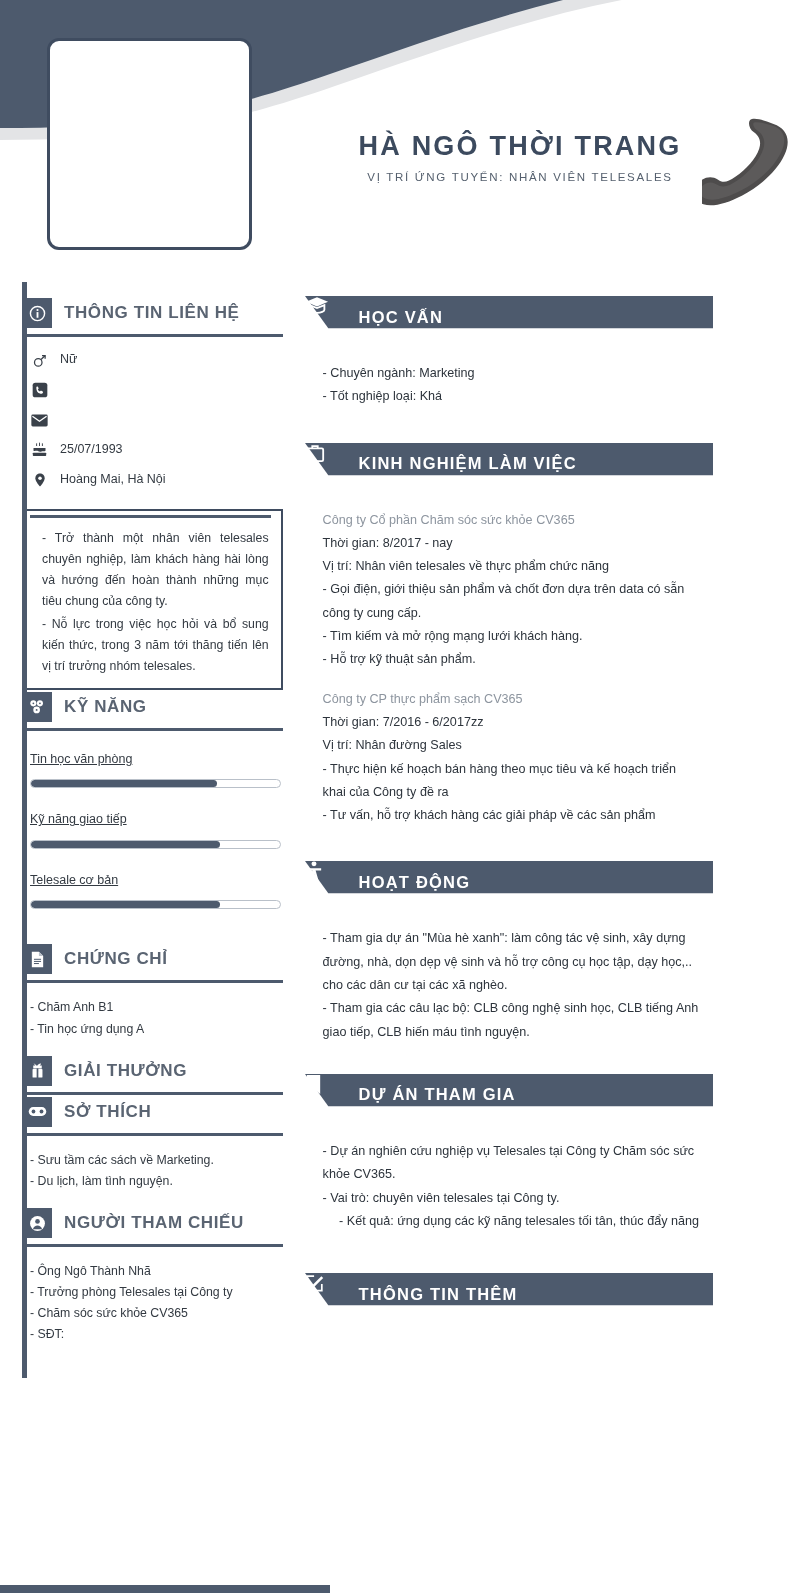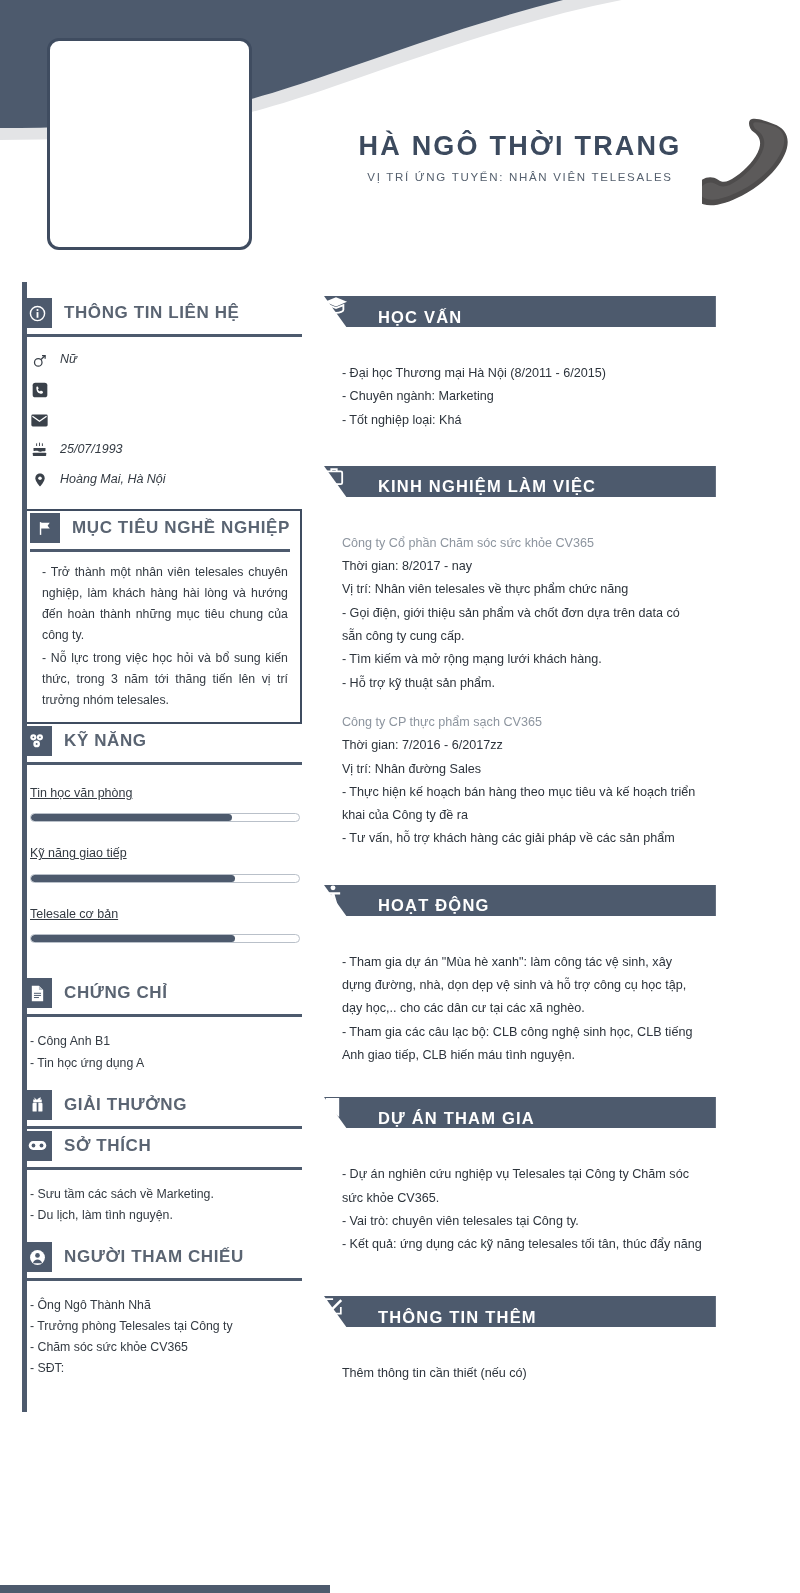--- a/index.html
+++ b/index.html
@@ -94,21 +94,21 @@
     position:absolute; inset:0; display:flex; align-items:center;
     padding-left:34px; gap:20px;
   }
   .m-banner .m-title {
     font-size:16.5px; font-weight:bold; color:#ffffff; letter-spacing:1.2px; white-space:nowrap;
   }
   .m-body { padding:22px 14px 8px 18px; font-size:12.6px; line-height:1.85; color:#2d343c; }
   .m-body p { margin:0; }
   .m-body .muted { color:#8d959f; }
   .m-body .gap { height:16px; }
-  .m-body .clip { white-space:nowrap; overflow:hidden; }
+  .m-body .clip { white-space:nowrap; overflow:hidden;text-align:right; }
 
   .footer-bar { position:absolute; left:0; bottom:0; width:330px; height:8px; background:#4d5a6d; }
 </style>
 </head>
 <body>
 
 <div class="page">
 
   <div class="header">
     <svg class="header-wave" viewBox="0 0 800 282" preserveAspectRatio="none">
@@ -147,21 +147,21 @@
           <span class="chip">
             <svg width="17" height="17" viewBox="0 0 24 24">
               <circle cx="12" cy="12" r="10" fill="none" stroke="#fff" stroke-width="2"></circle>
               <circle cx="12" cy="7" r="1.5" fill="#fff"></circle>
               <rect x="10.7" y="10" width="2.6" height="8" fill="#fff"></rect>
             </svg>
           </span>
           <span class="s-title">THÔNG TIN LIÊN HỆ</span>
         </div>
         <div class="s-rule"></div>
-        <div class="s-body" style="padding-top:8px;font-style:italic;">
+        <div class="s-body" style="padding-top:8px;">
           <div class="c-row">
             <span class="c-ico">
               <svg width="15" height="17" viewBox="0 0 24 24" fill="none" stroke="#3a414a" stroke-width="2">
                 <circle cx="10" cy="15" r="6"></circle>
                   <path d="M14.5 10.5L21 4"></path>
                   <path d="M16 4h5v5"></path>
               </svg>
             </span>
             <span>Nữ</span>
           </div>
@@ -201,29 +201,20 @@
                 <path d="M12 1C7.6 1 4 4.6 4 9c0 6 8 14 8 14s8-8 8-14c0-4.4-3.6-8-8-8z"></path>
                 <circle cx="12" cy="9" r="3" fill="#fff"></circle>
               </svg>
             </span>
             <span>Hoàng Mai, Hà Nội</span>
           </div>
         </div>
       </div>
 
       <div class="obj-box">
-        <div class="s-head">
-          <span class="chip">
-            <svg width="17" height="17" viewBox="0 0 24 24" fill="none" stroke="#fff" stroke-width="2">
-              <path d="M5 3v18"></path>
-                <path d="M5 4h13l-3 4 3 4H5z" fill="#fff" stroke="none"></path>
-            </svg>
-          </span>
-          <span class="s-title">MỤC TIÊU NGHỀ NGHIỆP</span>
-        </div>
         <div class="s-rule"></div>
         <div class="s-body just">
           <p>- Trở thành một nhân viên telesales chuyên nghiệp, làm khách hàng hài lòng và hướng đến hoàn thành những mục tiêu chung của công ty.</p>
           <p>- Nỗ lực trong việc học hỏi và bổ sung kiến thức, trong 3 năm tới thăng tiến lên vị trí trưởng nhóm telesales.</p>
         </div>
       </div>
 
       <div style="">
         <div class="s-head">
           <span class="chip">
@@ -269,21 +260,21 @@
                 <path d="M12 1v6h6" fill="#b9c0c9"></path>
               <rect x="5" y="11" width="10" height="1.4" fill="#4d5a6d"></rect>
               <rect x="5" y="14" width="10" height="1.4" fill="#4d5a6d"></rect>
               <rect x="5" y="17" width="7" height="1.4" fill="#4d5a6d"></rect>
             </svg>
           </span>
           <span class="s-title">CHỨNG CHỈ</span>
         </div>
         <div class="s-rule"></div>
         <div class="s-body" style="padding-top:14px;">
-          <div class="line">- Công Anh B1</div>
+          <div class="line">- Chăm Anh B1</div>
           <div class="line">- Tin học ứng dụng A</div>
         </div>
       </div>
 
       <div>
         <div class="s-head">
           <span class="chip">
             <svg width="17" height="17" viewBox="0 0 24 24" fill="#fff">
               <path d="M6 2c2 0 3.5 1.5 4.2 3H12c.7-1.5 2.2-3 4.2-3 .6 0 1 .5.6 1L15 5h3v4H6V5h3L7.4 3c-.4-.5 0-1 .6-1z"></path>
               <rect x="5" y="10" width="14" height="12" rx="1"></rect>
@@ -345,21 +336,20 @@
             <span>
               <svg width="24" height="19" viewBox="0 0 26 20" fill="#fff">
                 <path d="M13 1L25 6l-12 5L1 6z"></path>
                 <path d="M5 9.5v5c0 2 3.6 3.5 8 3.5s8-1.5 8-3.5v-5l-8 3.3z" fill="none" stroke="#fff" stroke-width="2"></path>
               </svg>
             </span>
             <span class="m-title">HỌC VẤN</span>
           </div>
         </div>
         <div class="m-body">
-          <p>- Đại học Thương mại Hà Nội (8/2011 - 6/2015)</p>
           <p>- Chuyên ngành: Marketing</p>
           <p>- Tốt nghiệp loại: Khá</p>
         </div>
       </div>
 
       <div class="m-sec" style="margin-top:26px;">
         <div class="m-banner">
           <svg viewBox="0 0 456 42" preserveAspectRatio="none">
             <path d="M0,0 L456,0 L456,36 L26,36 Z" fill="#4d5a6d"></path>
           </svg>
@@ -439,21 +429,18 @@
           <div class="m-inner">
             <span>
               <svg width="20" height="20" viewBox="0 0 22 22" fill="none" stroke="#fff" stroke-width="1.9">
                 <path d="M18 3.5l2 2-10 10-2.6.6.6-2.6z" fill="#fff" stroke="none"></path>
                 <path d="M18.5 12v7.5H2.5V3.5H10"></path>
               </svg>
             </span>
             <span class="m-title">THÔNG TIN THÊM</span>
           </div>
         </div>
-        <div class="m-body">
-          <p>Thêm thông tin cần thiết (nếu có)</p>
-        </div>
       </div>
     </div>
   </div>
 
   <div class="footer-bar"></div>
 </div>
 
 </body></html>

